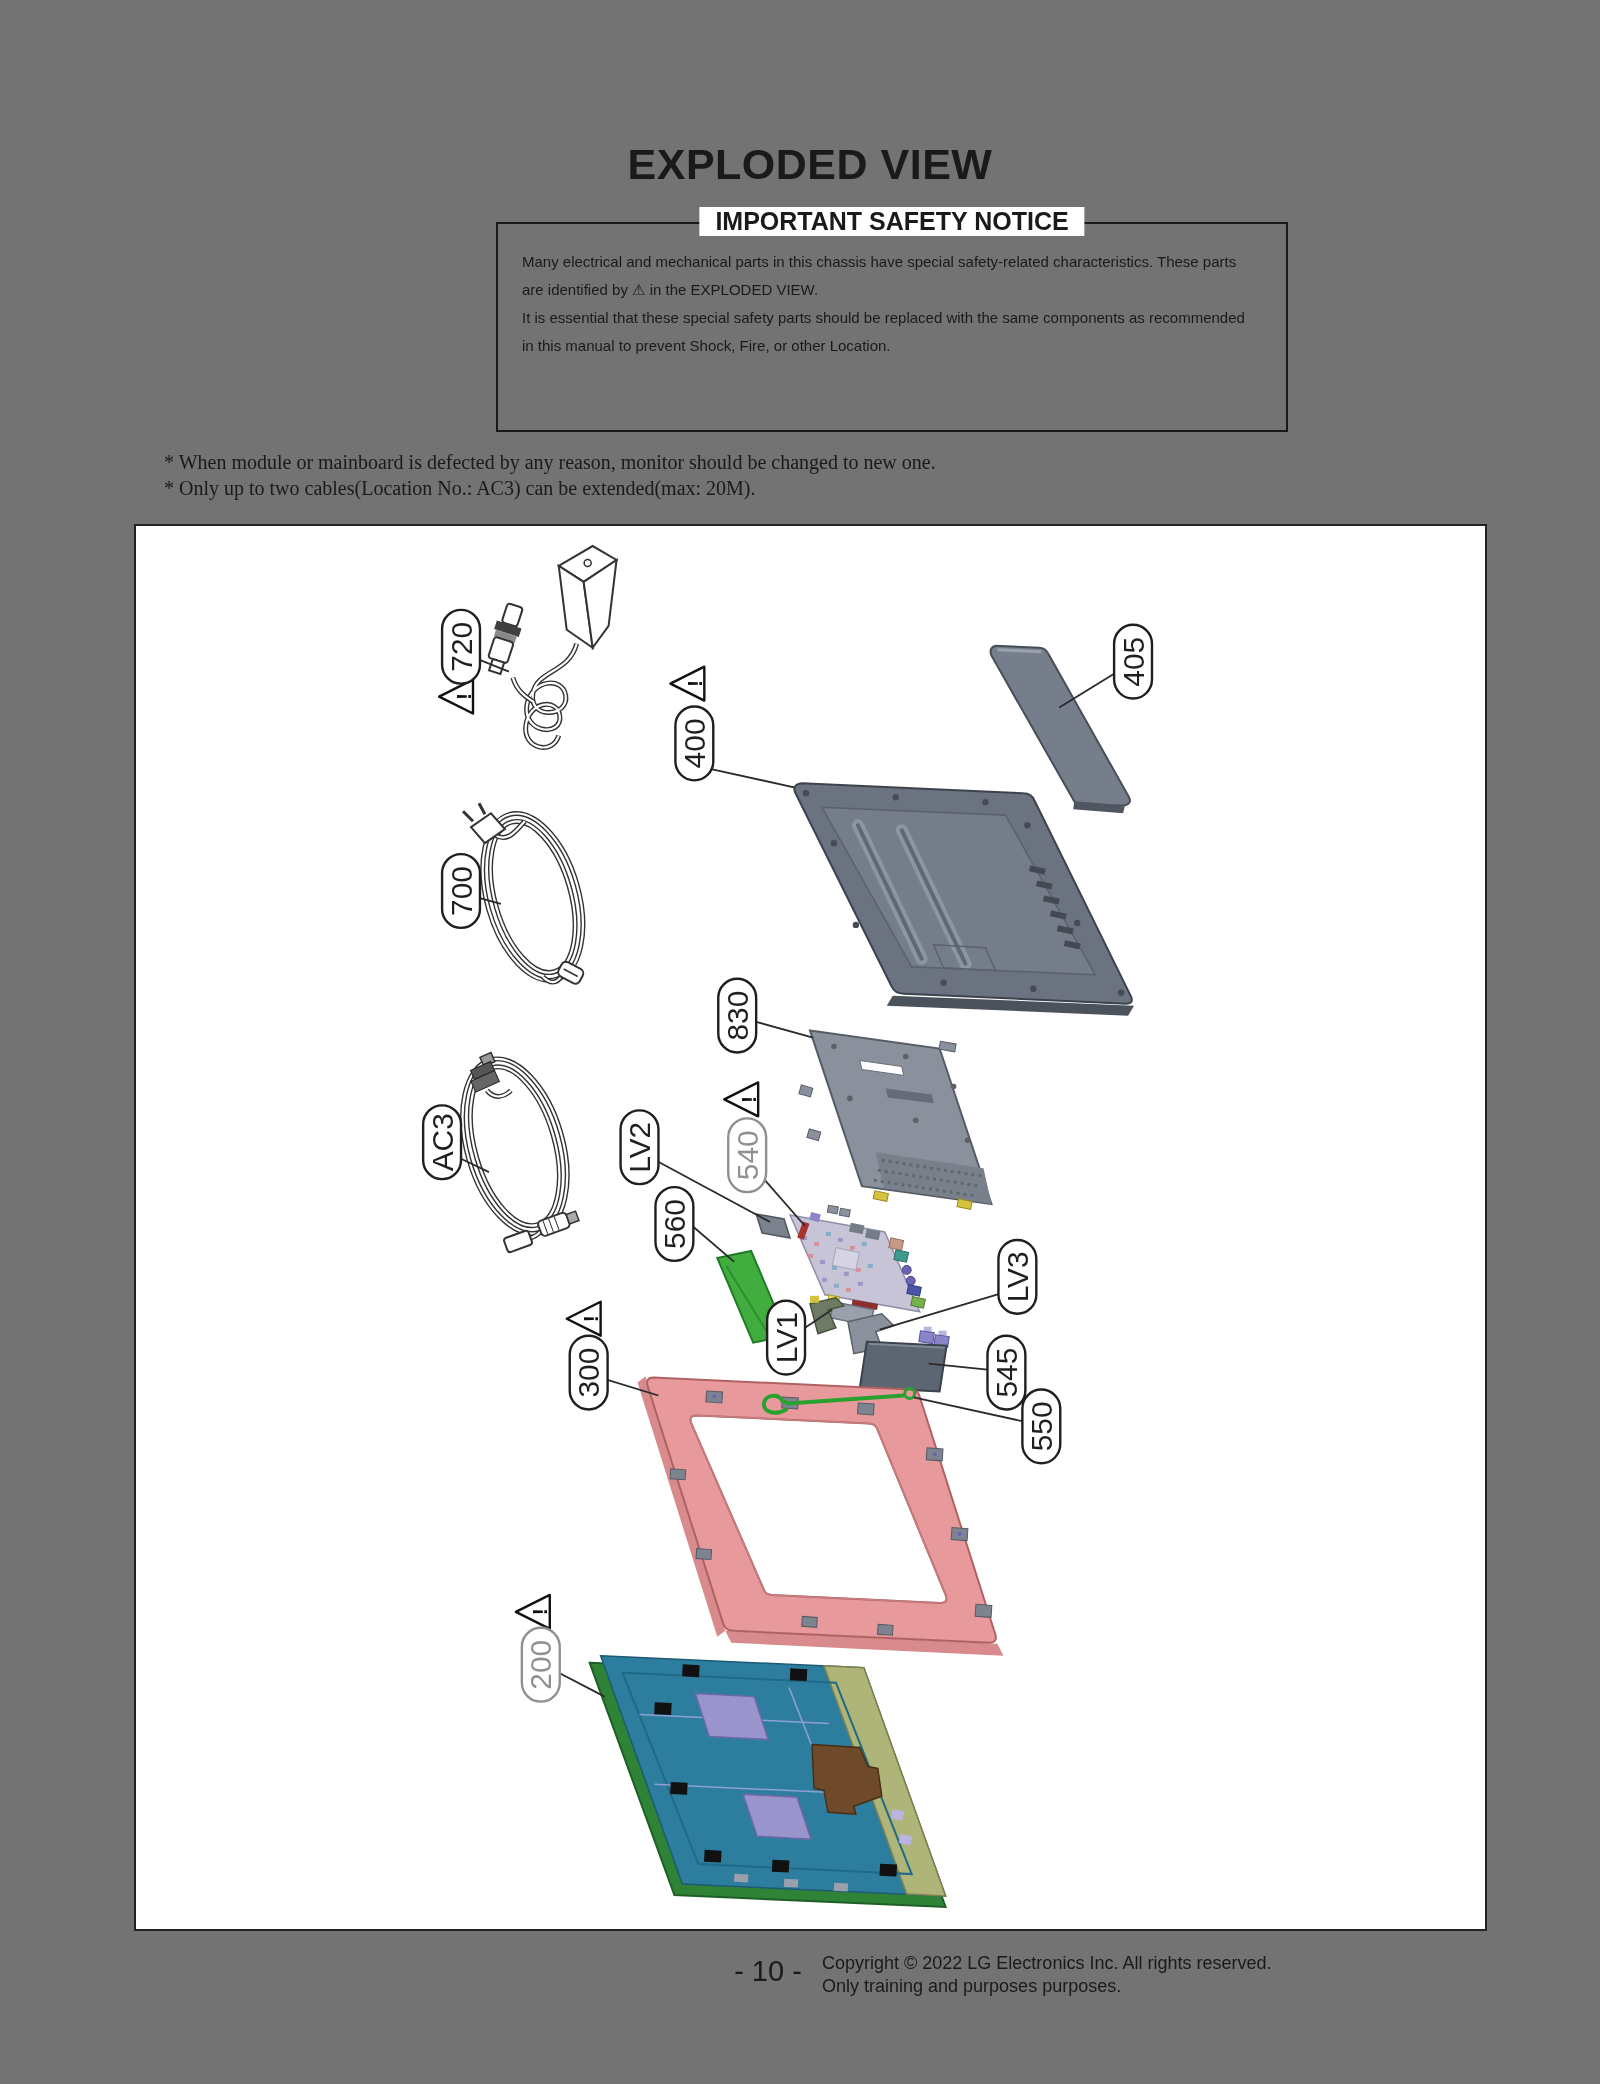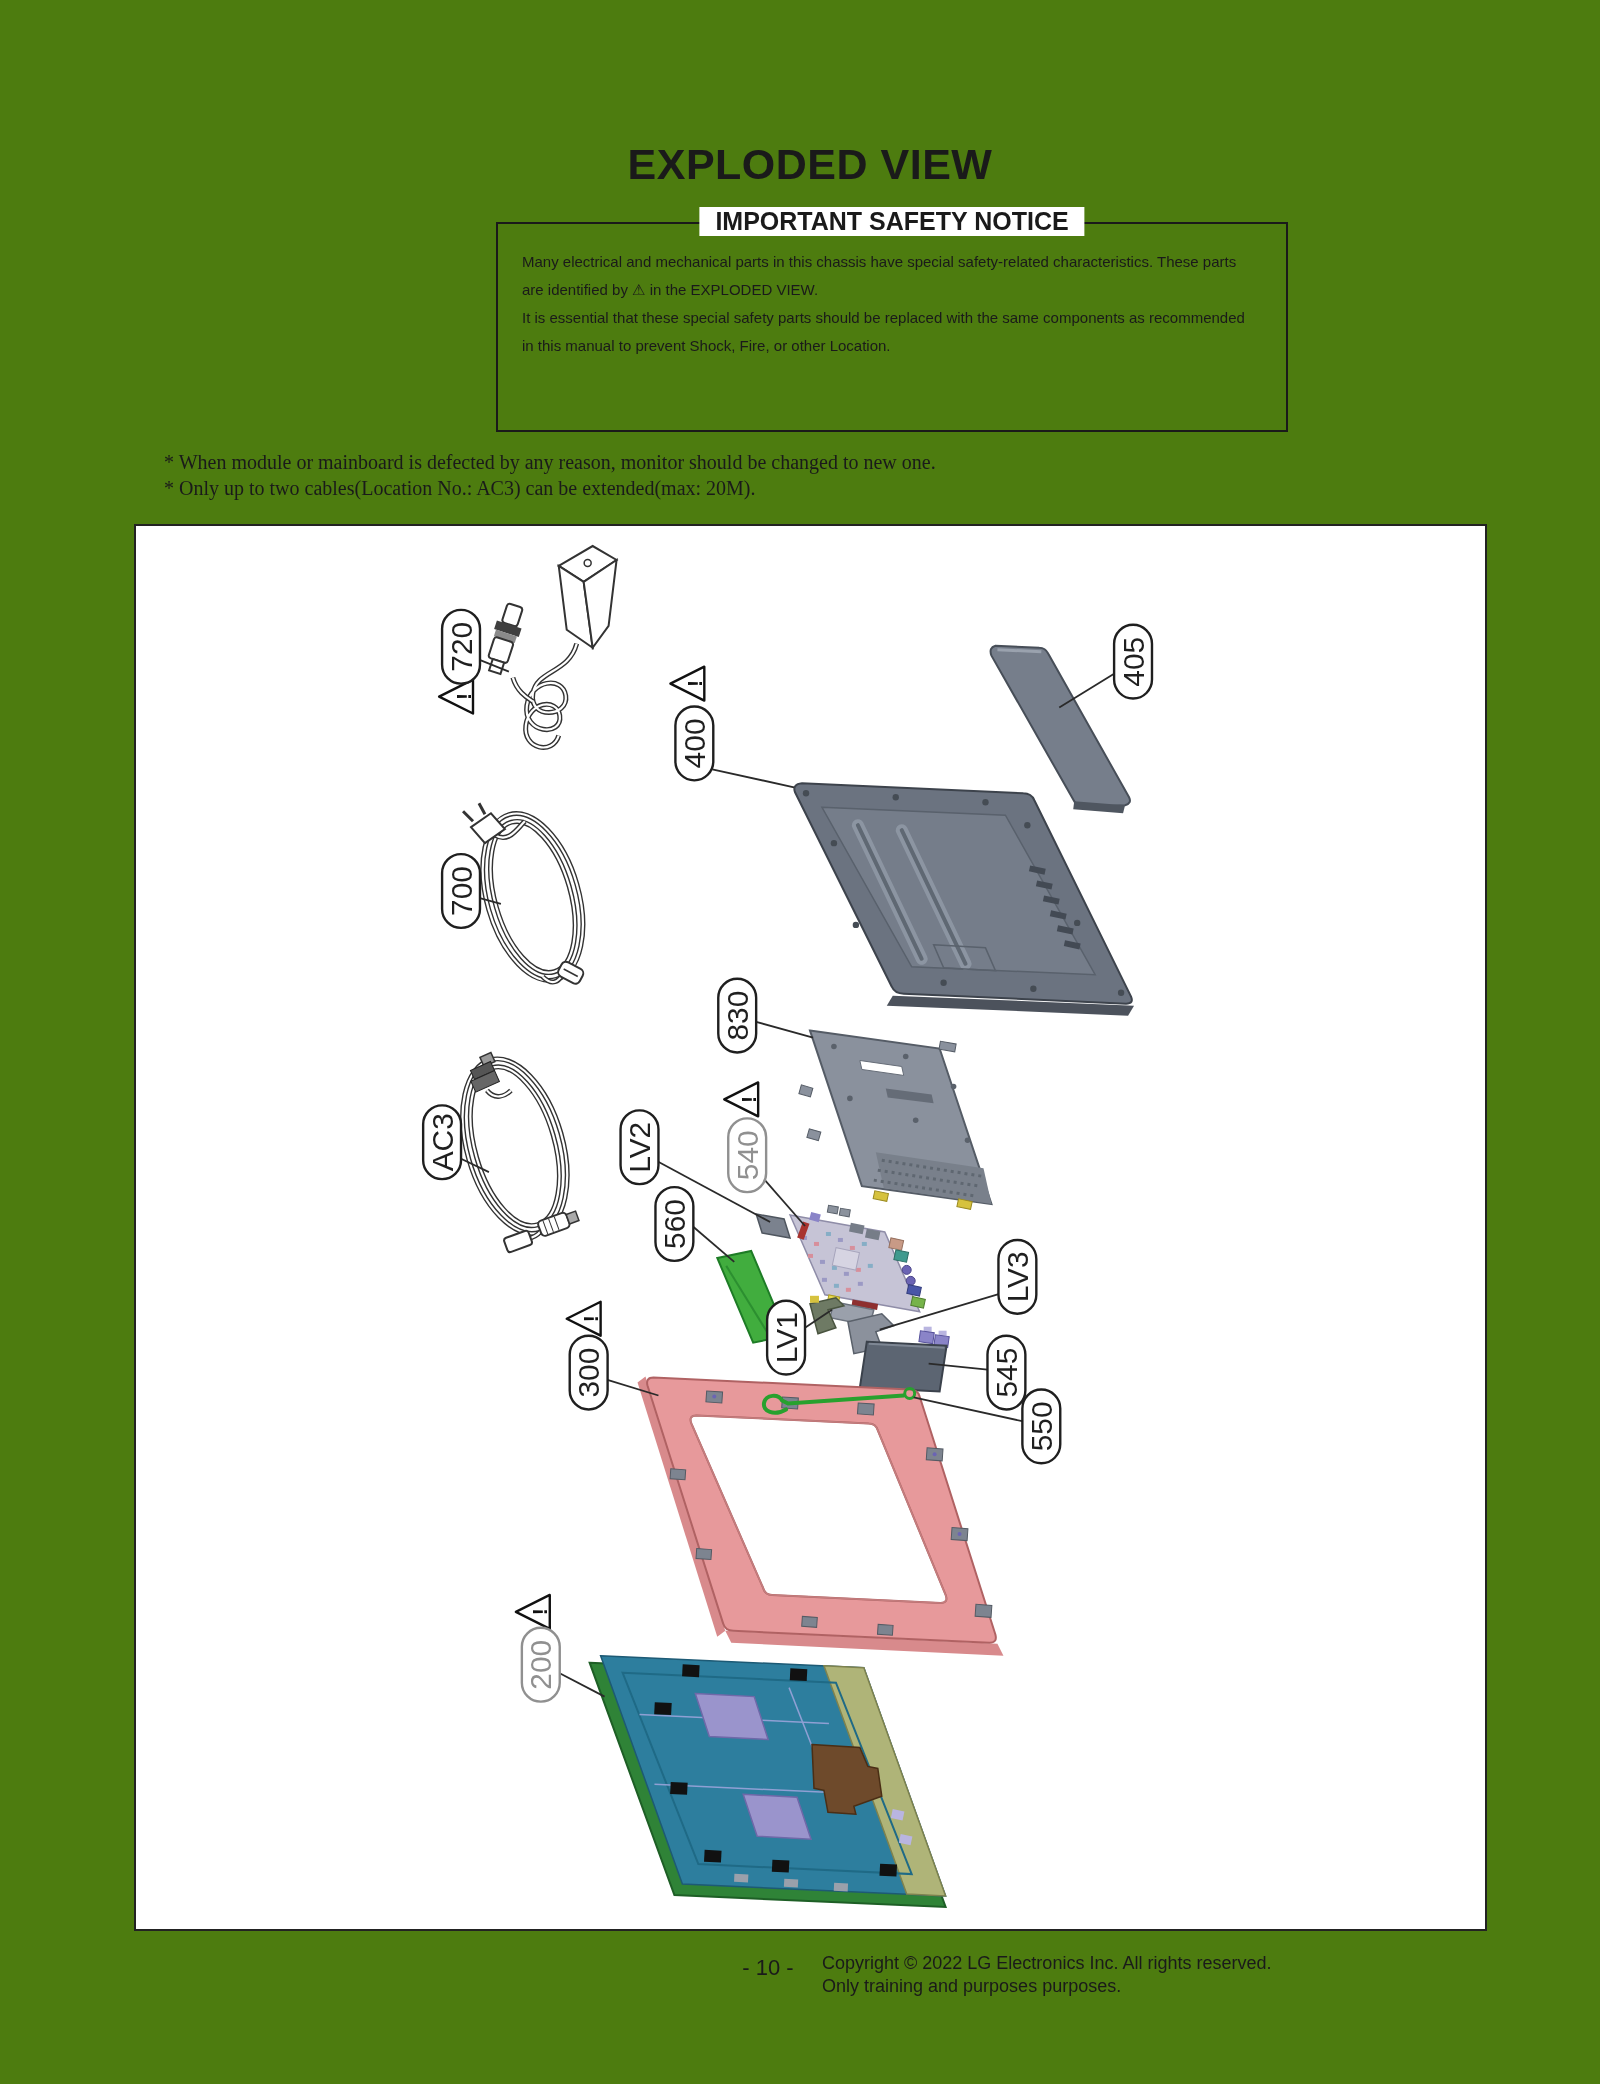--- a/index.html
+++ b/index.html
@@ -1,29 +1,29 @@
 <!DOCTYPE html>
 <html><head>
 <meta charset="utf-8">
 <style>
   html,body{margin:0;padding:0;background:#e8e8e8;}
-  .page{position:relative;width:1600px;height:2084px;background:#4d7c0f;margin:0 auto;
+  .page{position:relative;width:1600px;height:2084px;background:#737373;margin:0 auto;
         font-family:"Liberation Sans",sans-serif;color:#1a1a1a;overflow:hidden;}
   .page-title{position:absolute;top:140px;left:20px;width:1580px;text-align:center;
         font-size:43px;font-weight:bold;letter-spacing:.5px;}
   .notice-box{position:absolute;left:496px;top:222px;width:792px;height:210px;
         border:2px solid #1a1a1a;box-sizing:border-box;}
   .notice-heading{position:absolute;top:-17px;left:50%;transform:translateX(-50%);
         background:#ffffff;padding:0 16px;font-size:25px;font-weight:bold;white-space:nowrap;}
   .notice-body{padding:24px 20px 0 24px;font-size:15px;line-height:28px;}
   .notes{position:absolute;left:164px;top:449px;font-size:20px;line-height:26px;font-family:Liberation Serif, serif;}
   .diagram-frame{position:absolute;left:134px;top:524px;width:1353px;height:1407px;
         border:2px solid #222;box-sizing:border-box;background:#fff;}
   .diagram-frame svg{display:block;width:100%;height:100%;}
-  .footer-page{position:absolute;left:700px;top:1955px;width:136px;text-align:center;font-size:22px;}
+  .footer-page{position:absolute;left:700px;top:1955px;width:136px;text-align:center;font-size:29px;}
   .footer-copy{position:absolute;left:822px;top:1952px;font-size:18px;line-height:23px;}
   svg text{font-family:"Liberation Sans",sans-serif;}
 </style>
 </head>
 <body>
 
 <div class="page">
 
   <div class="page-title">EXPLODED VIEW</div>
 

